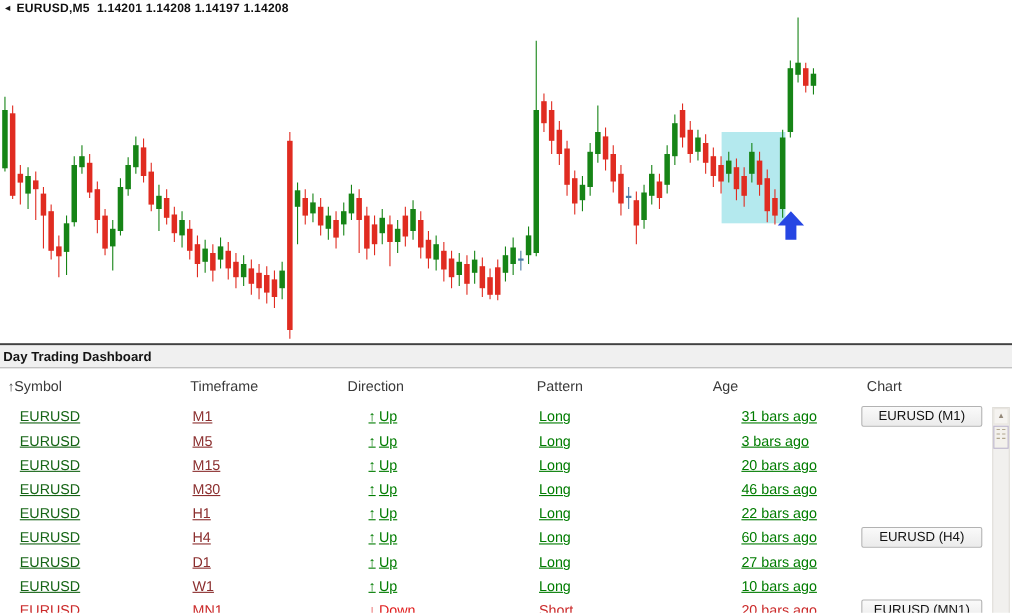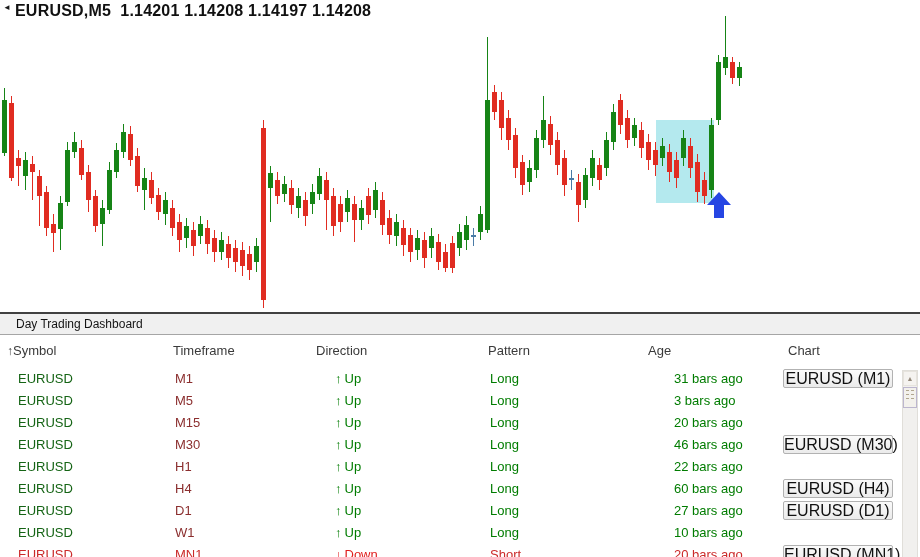--- a/index.html
+++ b/index.html
@@ -4,48 +4,48 @@
 <style>
   * { margin:0; padding:0; box-sizing:border-box; }
   html,body { width:920px; height:557px; overflow:hidden; background:#fff;
               font-family:"Liberation Sans", sans-serif; }
   #stage { position:relative; width:920px; height:557px; background:#fff; }
 
   
   #chart-area { position:absolute; top:0; left:0; width:920px; height:312px; background:#fff; }
   #chart-svg  { position:absolute; top:0; left:0; }
   #chart-corner-icon { position:absolute; top:4px; left:3px; font-size:8px; color:#1a1a1a; line-height:8px; }
-  #chart-title { position:absolute; top:2px; left:15px; font-size:16px; font-weight:bold;
+  #chart-title { position:absolute; top:2px; left:15px; font-size:11px; font-weight:bold;
                  color:#111; letter-spacing:.2px; white-space:pre; }
 
   
   #dashboard { position:absolute; top:312px; left:0; width:920px; height:245px;
                background:#fff; border-top:2px solid #414141; }
   #dash-titlebar { height:21px; background:#f0f0f0; border-bottom:1px solid #a5a5a5;
-                   font-size:12px; color:#141414; line-height:20px; padding-left:16px; }
+                   font-size:12px; color:#141414; line-height:20px; padding-left:3px;font-weight:bold; }
   #dash-header { position:relative; height:33px; background:#fff; }
   .hdr-cell { position:absolute; top:8px; font-size:13px; color:#3a3a3a; }
   .sort-arrow { font-size:12px; color:#3a3a3a; }
   #hdr-symbol { left:7px; }  #hdr-timeframe { left:173px; } #hdr-direction { left:316px; }
   #hdr-pattern { left:488px; } #hdr-age { left:648px; } #hdr-chart { left:788px; }
 
   #rows { position:relative; }
   .row { position:relative; height:22px; }
-  .cell { position:absolute; top:3px; font-size:13px; white-space:nowrap; }
+  .cell { position:absolute; top:3px; font-size:13px; white-space:nowrap;text-decoration:underline; }
   .c-symbol { left:18px; }  .c-tf { left:175px; } .c-dir { left:335px; }
   .c-pattern { left:490px; } .c-age { left:650px;margin-left:24px; } .c-btn { left:783px; top:1px; }
   .dir-arrow { font-weight:bold; margin-right:3px; }
 
   .row.up .c-symbol { color:#156415; }
   .row.up .c-tf     { color:#8b2e2e; }
   .row.up .c-dir, .row.up .c-pattern, .row.up .c-age { color:#007c00; }
   .row.down .c-symbol, .row.down .c-tf, .row.down .c-pattern, .row.down .c-age { color:#cb2a2a; }
   .row.down .c-dir { color:#e01d1d; }
 
-  .chart-btn { width:110px; height:19px; font-size:16px; color:#111; text-align:center;
+  .chart-btn { width:110px; height:19px; font-size:12px; color:#111; text-align:center;
                line-height:17px; background:linear-gradient(#fafafa,#ebebeb);
                border:1px solid #b2b2b2; border-radius:2px; cursor:default;
                font-family:"Liberation Sans", sans-serif; }
 
   
   #scrollbar { position:absolute; right:2px; top:56px; width:16px; height:189px;
                background:#f1f0ee; border:1px solid #e0ded9; }
   #scroll-up-btn { position:absolute; top:0; left:0; width:14px; height:15px;
                    background:#f5f3f0; border:1px solid #e6e3dd; text-align:center;
                    font-size:7px; line-height:14px; color:#94897a; }
@@ -315,21 +315,20 @@
           <span class="cell c-dir"><span class="dir-arrow">↑</span>Up</span>
           <span class="cell c-pattern">Long</span>
           <span class="cell c-age">20 bars ago</span>
         </div>
         <div class="row up">
           <span class="cell c-symbol">EURUSD</span>
           <span class="cell c-tf">M30</span>
           <span class="cell c-dir"><span class="dir-arrow">↑</span>Up</span>
           <span class="cell c-pattern">Long</span>
           <span class="cell c-age">46 bars ago</span>
-          <span class="cell c-btn"><button class="chart-btn">EURUSD (M30)</button></span>
         </div>
         <div class="row up">
           <span class="cell c-symbol">EURUSD</span>
           <span class="cell c-tf">H1</span>
           <span class="cell c-dir"><span class="dir-arrow">↑</span>Up</span>
           <span class="cell c-pattern">Long</span>
           <span class="cell c-age">22 bars ago</span>
         </div>
         <div class="row up">
           <span class="cell c-symbol">EURUSD</span>
@@ -338,21 +337,20 @@
           <span class="cell c-pattern">Long</span>
           <span class="cell c-age">60 bars ago</span>
           <span class="cell c-btn"><button class="chart-btn">EURUSD (H4)</button></span>
         </div>
         <div class="row up">
           <span class="cell c-symbol">EURUSD</span>
           <span class="cell c-tf">D1</span>
           <span class="cell c-dir"><span class="dir-arrow">↑</span>Up</span>
           <span class="cell c-pattern">Long</span>
           <span class="cell c-age">27 bars ago</span>
-          <span class="cell c-btn"><button class="chart-btn">EURUSD (D1)</button></span>
         </div>
         <div class="row up">
           <span class="cell c-symbol">EURUSD</span>
           <span class="cell c-tf">W1</span>
           <span class="cell c-dir"><span class="dir-arrow">↑</span>Up</span>
           <span class="cell c-pattern">Long</span>
           <span class="cell c-age">10 bars ago</span>
         </div>
         <div class="row down">
           <span class="cell c-symbol">EURUSD</span>

